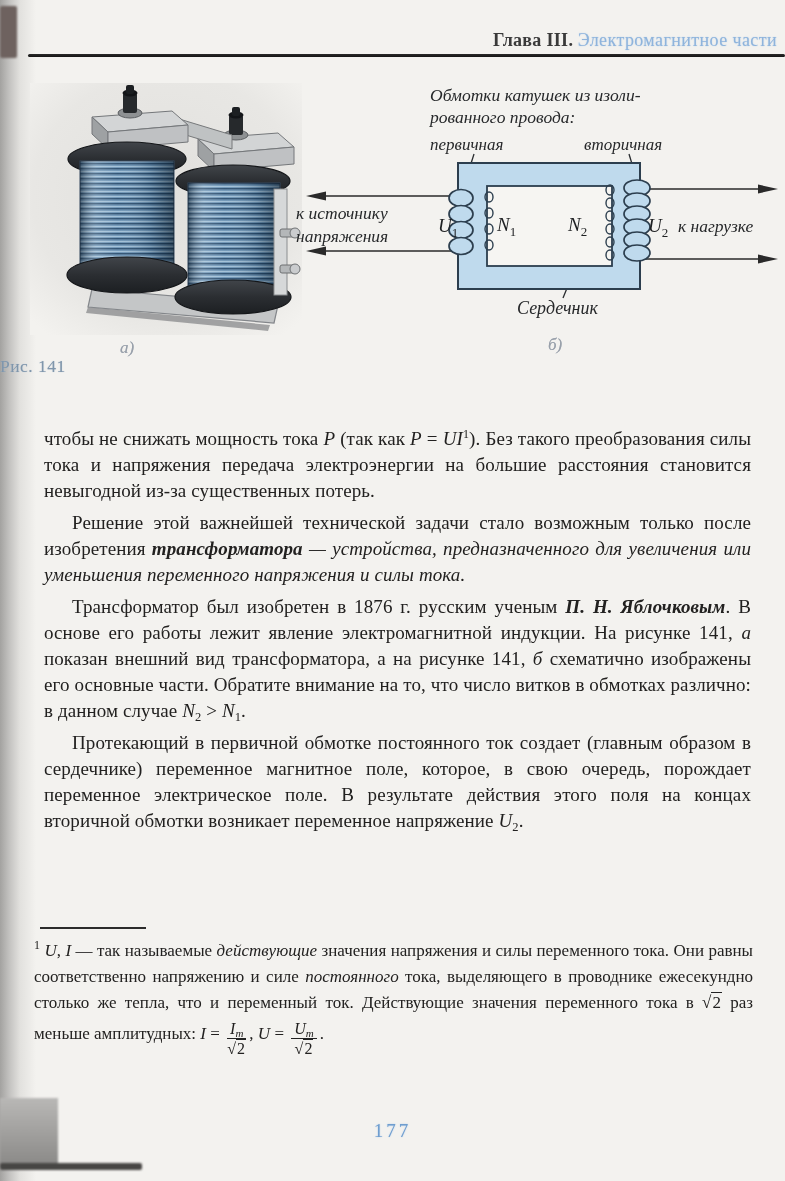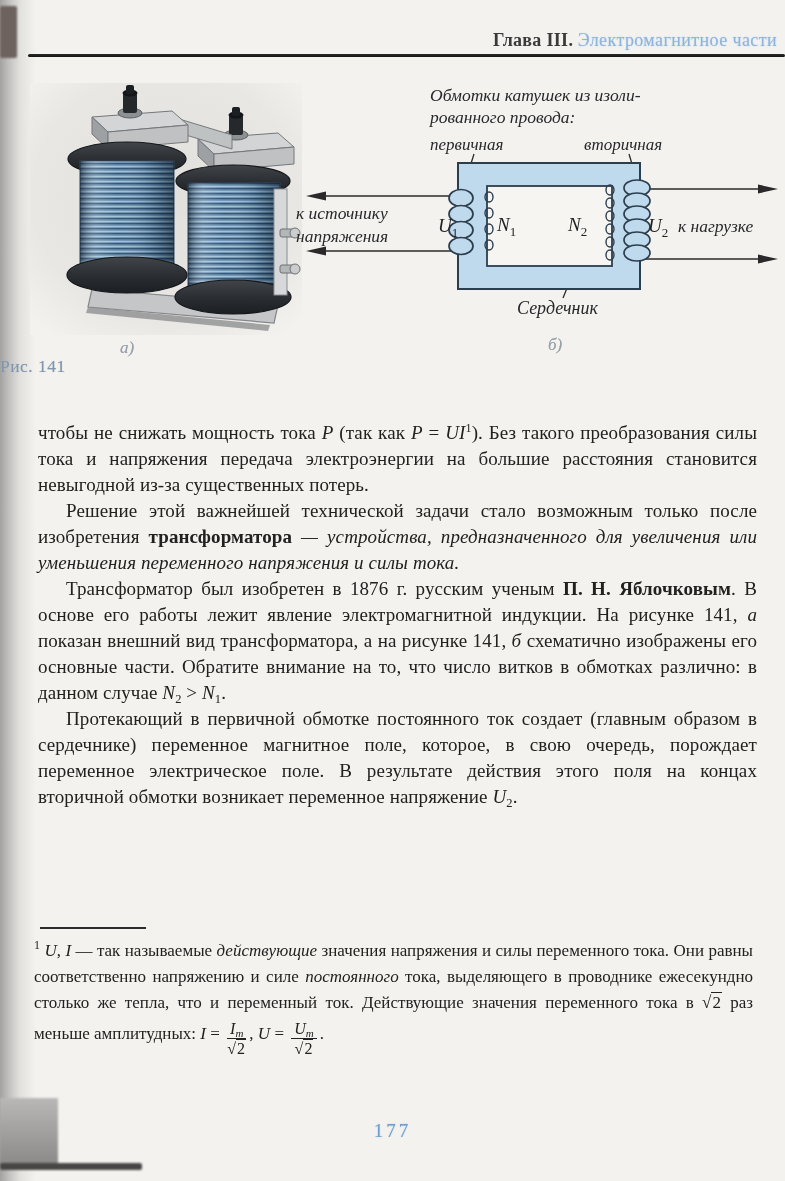--- a/index.html
+++ b/index.html
@@ -52,24 +52,24 @@
   .fig-label.b{left:548px;top:255px;}
   .fig-caption{
     position:absolute;left:0;width:785px;top:276px;text-align:left;
     font-size:17.5px;color:#8096ab;letter-spacing:.5px;text-shadow:0 0 1px #aebfd0;
   }
   
   .bodytext{
     position:absolute;left:38px;top:420px;width:719px;
     font-size:19px;line-height:26px;text-align:justify;letter-spacing:.1px;
   }
-  .para{margin:0;text-indent:28px;}
+  .para{margin:6px;text-indent:28px;}
   .para.first{text-indent:0;}
   .i{font-style:italic;}
-  .bi{font-weight:700;}
+  .bi{font-style:italic;font-weight:700;}
   .sup{font-size:12px;vertical-align:7px;line-height:0;}
   .sub{font-size:12.5px;vertical-align:-4px;line-height:0;}
   
   .fnrule{position:absolute;left:40px;top:927px;width:106px;height:2px;background:#2b2b2b;}
   .footnote{
     position:absolute;left:34px;top:938px;width:719px;
     font-size:17px;line-height:26px;text-align:justify;
   }
   .frac{display:inline-block;vertical-align:-15px;text-align:center;line-height:1.08;margin:4px 3px;font-size:16px;}
   .frac .num{display:block;padding:0 3px 1px;border-bottom:1.4px solid #222;}

